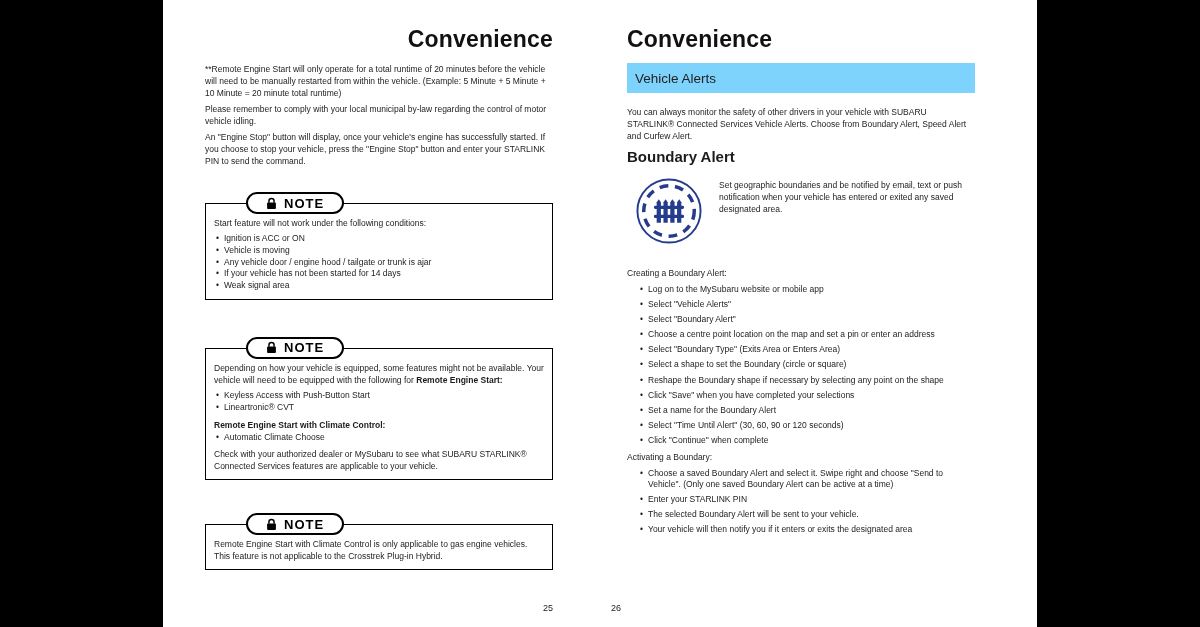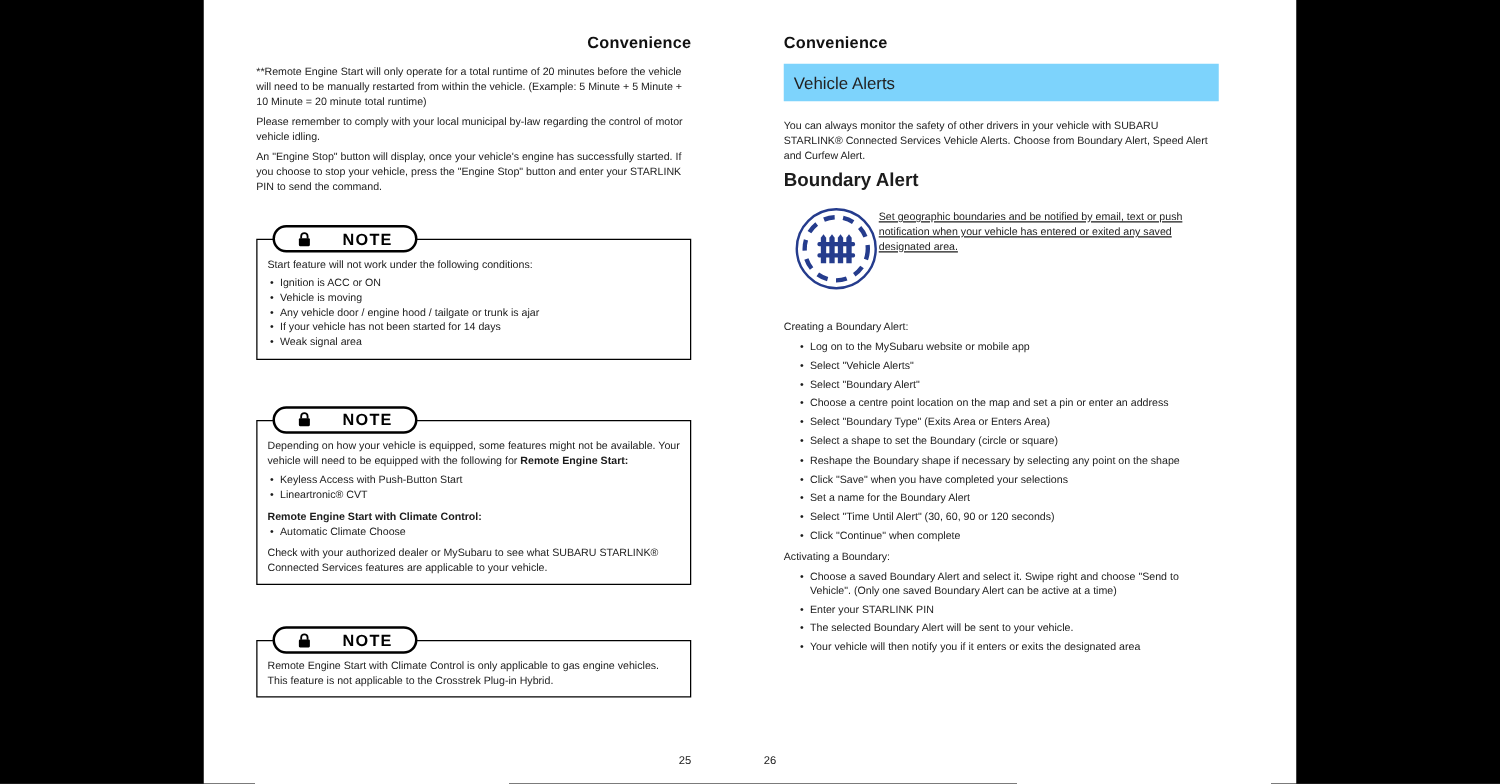--- a/index.html
+++ b/index.html
@@ -13,42 +13,42 @@
   .canvas { width: 1200px; height: 627px; background: #000; overflow: hidden; }
   .spread {
     width: 874px; height: 627px; margin: 0 auto;
     background: #fff; display: flex; overflow: hidden;
   }
   .page { position: relative; width: 437px; height: 627px; box-sizing: border-box; overflow: hidden; }
   .page-left  { padding: 26px 47px 0 42px; }
   .page-right { padding: 26px 62px 0 27px; }
 
   .title {
-    margin: 0 0 10px; font-size: 13px; font-weight: bold; color: #111;
+    margin: 0 0 10px; font-size: 23px; font-weight: bold; color: #111;
     letter-spacing: 0.2px;
   }
   .title-right { text-align: right; }
 
   .body { margin: 0 0 4px; font-size: 8.5px; line-height: 12px; color: #1c1c1c; }
   .b { font-weight: bold; }
 
   
   .note-box {
     position: relative;
     border: 1.5px solid #000;
     margin-top: 36px;
     padding: 13px 8px 7px;
   }
   .note-box.mt-lg { margin-top: 48px; }
   .note-box.mt-md { margin-top: 44px; }
   .note-tab {
-    position: absolute; top: -12px; left: 12px;
+    position: absolute; top: -12px; left: 40px;
     height: 22px; box-sizing: border-box;
     background: #fff; border: 2px solid #000; border-radius: 13px;
-    display: flex; align-items: center; gap: 25px;
+    display: flex; align-items: center; gap: 7px;
     padding: 0 18px;
     font-size: 13px; font-weight: bold; letter-spacing: 1px; color: #000;
   }
   .lock { display: inline-flex; align-items: center; }
   .note-list { margin: 0; padding: 0; list-style: none; }
   .note-list li {
     position: relative; padding-left: 10px;
     font-size: 8.5px; line-height: 11.8px; color: #1c1c1c;
   }
   .note-list li::before { content: "\2022"; position: absolute; left: 2px; }
@@ -56,21 +56,21 @@
   .nb-closing { margin: 5px 0 0; }
 
   
   .section-bar {
     height: 30px; background: #7dd3fc;
     display: flex; align-items: center;
     padding-left: 8px; margin: 0 0 13px;
     font-size: 13.5px; color: #222;
   }
   .boundary-heading { margin: 9px 0 14px; font-size: 15px; }
-  .icon-row { display: flex; gap: 0; margin: 0 0 0 8px; text-decoration: underline; }
+  .icon-row { display: flex; gap: 16px; margin: 0 0 0 8px; }
   .boundary-icon { flex: 0 0 auto; width: 68px; height: 68px; }
   .icon-desc { width: 250px; margin-top: 2px; }
   .list-heading { margin: 22px 0 5px; }
   .list-heading-2 { margin: 4px 0 5px; }
   .alert-list { margin: 0; padding: 0; list-style: none; }
   .alert-list li {
     position: relative; padding-left: 21px; margin-bottom: 3.5px;
     font-size: 8.5px; line-height: 11.6px; color: #1c1c1c;
   }
   .alert-list li::before { content: "\2022"; position: absolute; left: 13px; }

